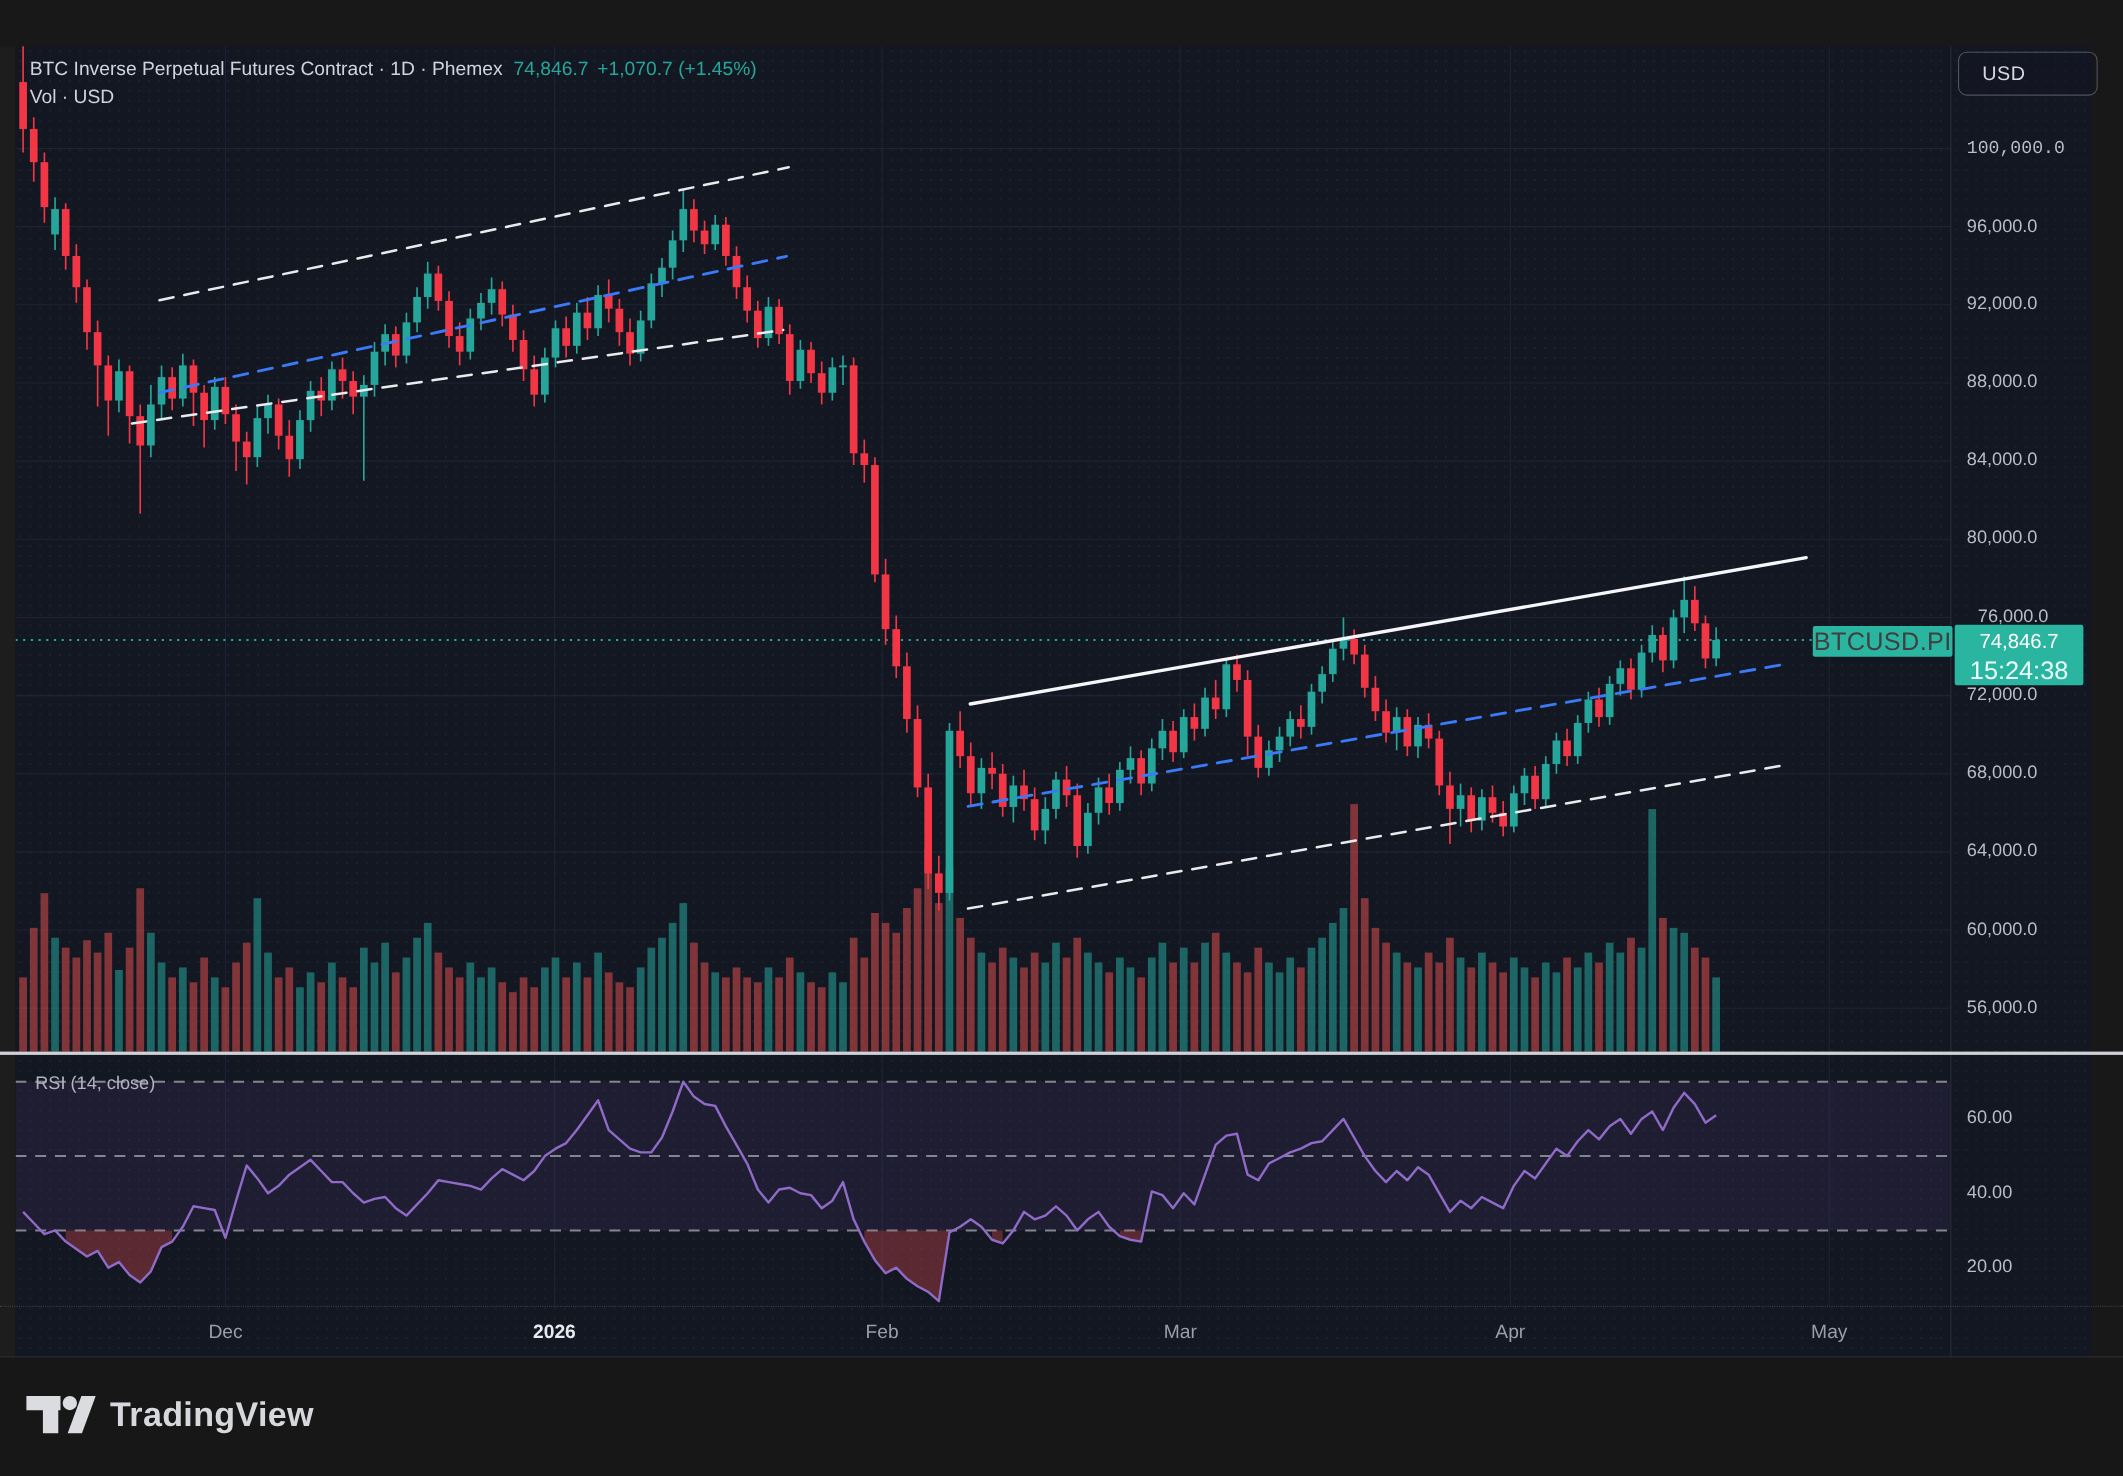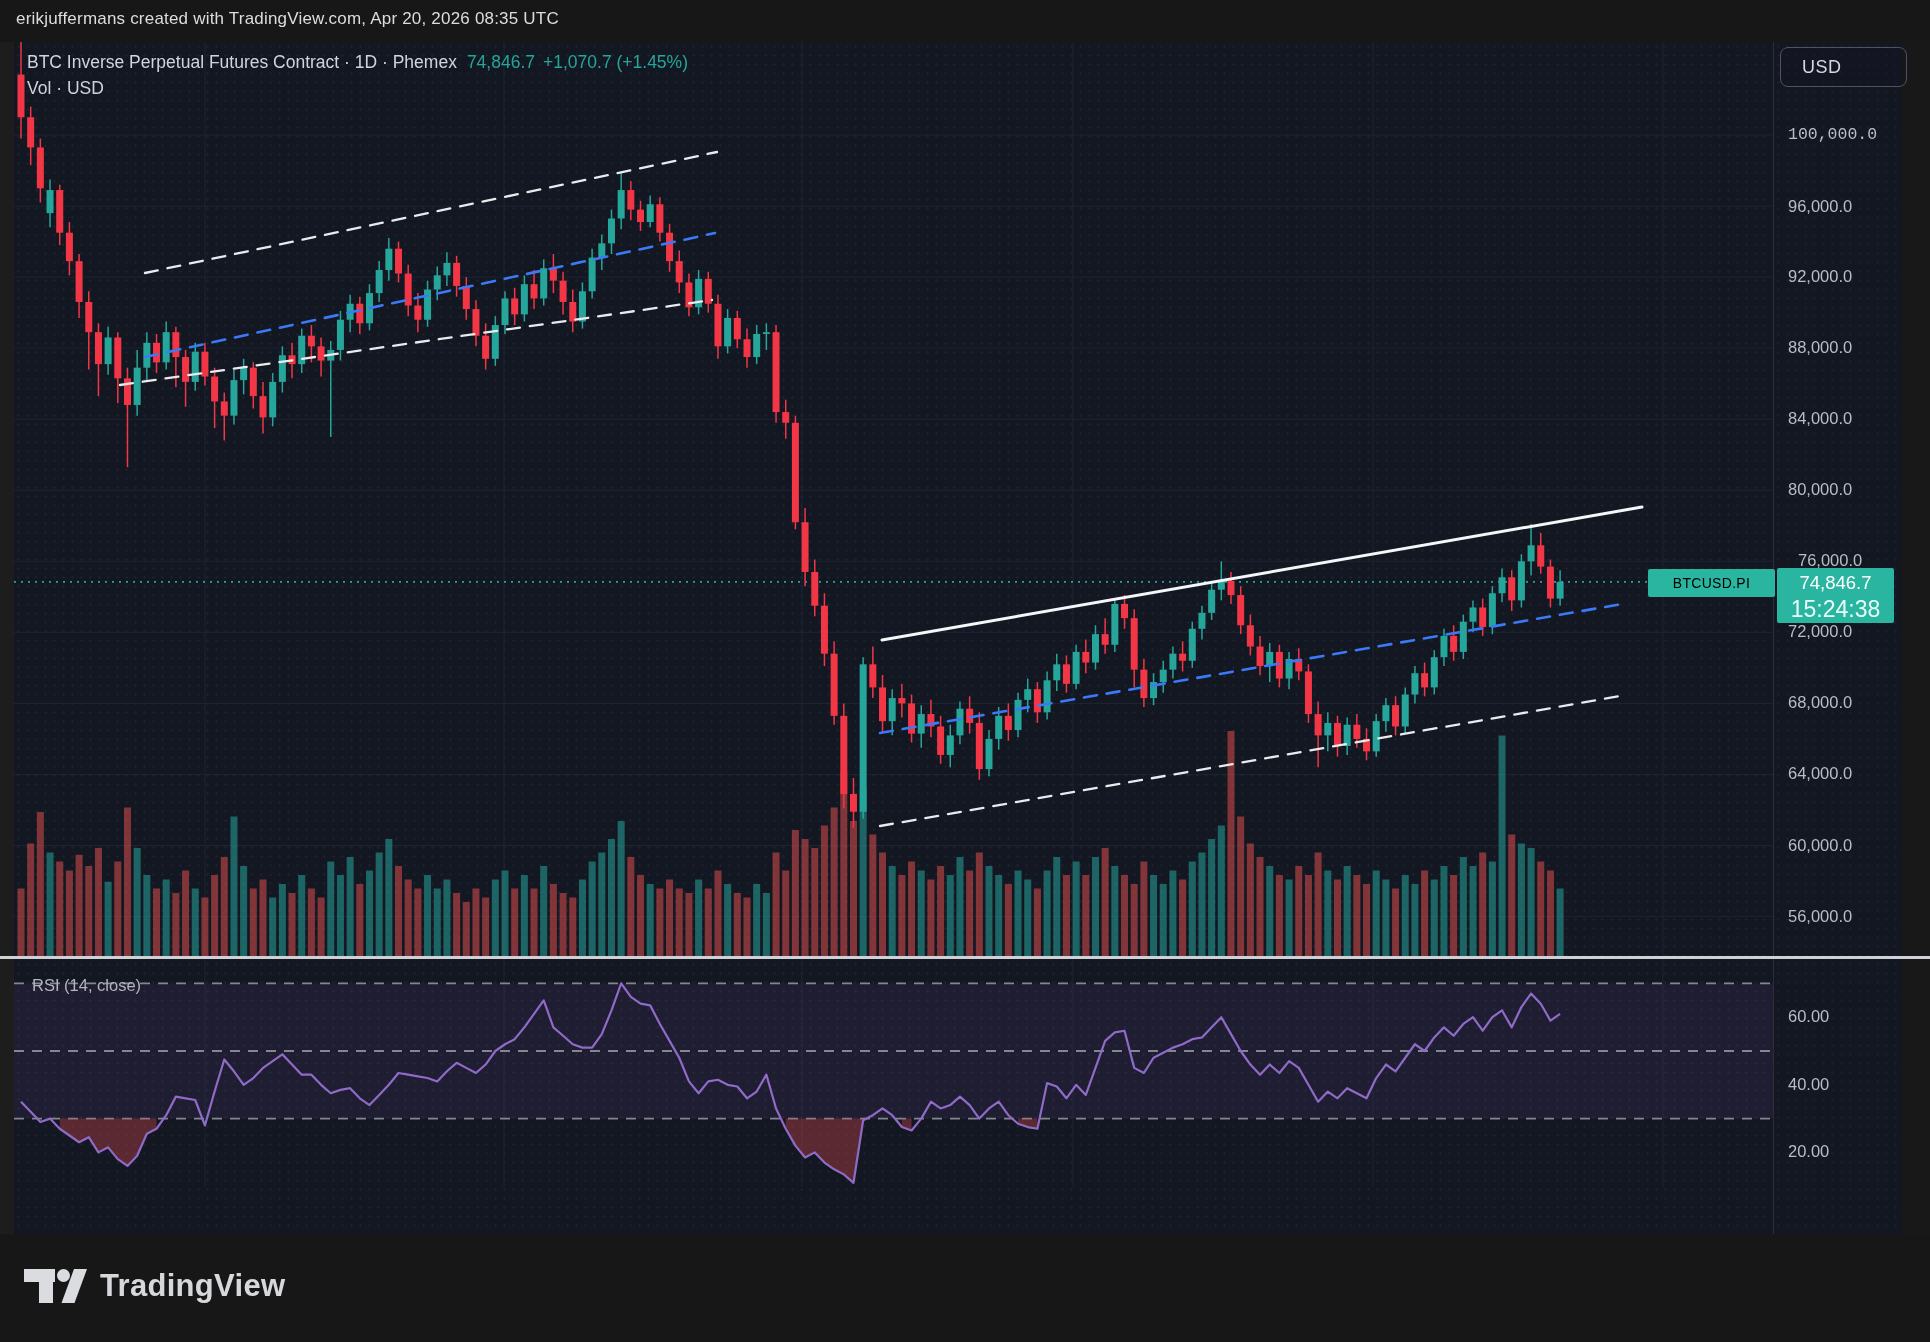--- a/index.html
+++ b/index.html
@@ -22,21 +22,21 @@
   .legend .chg { margin-left:8px; }
   .legend-vol { position:absolute; left:27px; top:78px; z-index:30; font-size:17.5px; color:#cfd2da; }
 
   .usd-btn { position:absolute; left:6px; top:5px; width:127px; height:40px; border:1px solid #50535e; border-radius:8px;
     color:#d6d9e0; font-size:18px; letter-spacing:.5px; display:flex; align-items:center; padding-left:21px; background:rgba(19,23,34,.4); }
 
   .ptick { position:absolute; left:14px; font-size:16.5px; color:#b9bdc5; white-space:nowrap; }
   .rtick { position:absolute; left:14px; font-size:16.5px; color:#b9bdc5; }
 
   .sym-tag { position:absolute; z-index:25; left:1648px; top:569px; width:127px; height:28px; background:#2ab5a1; border-radius:2px;
-    color:#000000; font-size:14px; display:flex; align-items:center; justify-content:center; letter-spacing:.3px; }
+    color:#404040; font-size:23px; display:flex; align-items:center; justify-content:center; letter-spacing:.3px; }
   .price-tag { position:absolute; z-index:25; left:1777px; top:568px; width:117px; height:55px; background:#2ab5a1; border-radius:2px;
     color:#fff; text-align:center; }
   .price-tag .p { font-size:18.5px; padding-top:4px; }
   .price-tag .cd { font-size:23px; padding-top:2px; color:#eafffb; }
 
   .rsi-label { position:absolute; z-index:22; left:32px; top:976px; font-size:16.5px; color:#b2b5be; }
 
   .pane-sep { position:absolute; z-index:20; left:0; top:956px; width:1930px; height:3px; background:#cfd1d6; }
 
   .time-axis { position:absolute; left:0px; top:1187px; width:1930px; height:47px; background:transparent;
@@ -576,23 +576,20 @@
           <line x1="106" y1="343" x2="698" y2="258" stroke="#e8eaed" stroke-width="2.3" stroke-dasharray="13 10" stroke-linecap="round"></line>
           <line x1="868" y1="598" x2="1628" y2="465" stroke="#f4f6f9" stroke-width="3" stroke-dasharray="none" stroke-linecap="round"></line>
           <line x1="866" y1="691" x2="1608" y2="562" stroke="#3b7af7" stroke-width="2.6" stroke-dasharray="13 10" stroke-linecap="round"></line>
           <line x1="866" y1="784" x2="1606" y2="654" stroke="#e8eaed" stroke-width="2.3" stroke-dasharray="13 10" stroke-linecap="round"></line>
         </g>
         <polyline points="7,1059.7 16.68,1069.84 26.36,1079.98 36.04,1076.6 45.72,1086.74 55.400000000000006,1093.5 65.08,1100.26 74.75999999999999,1095.19 84.44,1110.4 94.12,1105.33 103.8,1117.16 113.47999999999999,1123.92 123.16,1113.78 132.84,1091.81 142.51999999999998,1086.74 152.2,1073.22 161.88,1054.63 171.56,1056.32 181.24,1058.01 190.92,1083.36 200.6,1049.56 210.28,1017.45 219.95999999999998,1029.28 229.64,1042.8 239.32,1036.04 249,1025.9 258.68,1019.1400000000001 268.36,1012.3800000000001 278.03999999999996,1022.52 287.71999999999997,1032.66 297.4,1032.66 307.08,1042.8 316.76,1051.25 326.44,1047.87 336.12,1046.18 345.8,1056.32 355.48,1063.08 365.15999999999997,1052.94 374.84,1042.8 384.52,1030.97 394.2,1032.66 403.88,1034.35 413.56,1036.04 423.24,1039.42 432.91999999999996,1029.28 442.59999999999997,1020.8299999999999 452.28,1025.9 461.96,1030.97 471.64,1022.52 481.32,1009 491,1002.24 500.68000000000006,997.1700000000001 510.36,985.3399999999999 520.04,971.82 529.72,958.3 539.4,985.3399999999999 549.0799999999999,993.79 558.76,1002.24 568.4399999999999,1005.6199999999999 578.12,1005.6199999999999 587.8,992.0999999999999 597.48,968.44 607.16,941.4 616.84,954.92 626.52,961.68 636.1999999999999,963.37 645.88,981.96 655.56,998.8599999999999 665.24,1015.76 674.92,1039.42 684.6,1051.25 694.28,1039.42 703.96,1037.73 713.64,1042.8 723.3199999999999,1044.49 733,1056.32 742.68,1049.56 752.36,1032.66 762.04,1066.46 771.72,1086.74 781.4,1103.64 791.0799999999999,1115.47 800.76,1110.4 810.4399999999999,1120.54 820.12,1127.3 829.8,1132.37 839.48,1140.82 849.16,1078.29 858.8399999999999,1073.22 868.52,1066.46 878.1999999999999,1073.22 887.88,1085.05 897.56,1088.43 907.24,1076.6 916.92,1059.7 926.6,1066.46 936.28,1063.08 945.9599999999999,1054.63 955.64,1063.08 965.3199999999999,1076.6 975,1066.46 984.68,1059.7 994.36,1073.22 1004.04,1081.67 1013.72,1085.05 1023.4000000000001,1086.74 1033.08,1041.11 1042.76,1044.49 1052.44,1056.32 1062.12,1042.8 1071.8,1052.94 1081.48,1025.9 1091.1599999999999,998.8599999999999 1100.84,990.4100000000001 1110.52,988.72 1120.2,1025.9 1129.8799999999999,1030.97 1139.56,1015.76 1149.24,1010.69 1158.92,1005.6199999999999 1168.6,1002.24 1178.28,997.1700000000001 1187.96,995.48 1197.6399999999999,985.3399999999999 1207.32,975.2 1217,992.0999999999999 1226.68,1009 1236.36,1022.52 1246.04,1032.66 1255.72,1022.52 1265.3999999999999,1030.97 1275.08,1019.1400000000001 1284.76,1025.9 1294.44,1042.8 1304.12,1059.7 1313.8,1049.56 1323.48,1056.32 1333.1599999999999,1046.18 1342.84,1051.25 1352.52,1056.32 1362.2,1036.04 1371.8799999999999,1022.52 1381.56,1029.28 1391.24,1015.76 1400.92,1002.24 1410.6,1009 1420.28,995.48 1429.96,985.3399999999999 1439.6399999999999,993.79 1449.32,981.96 1459,975.2 1468.68,988.72 1478.36,975.2 1488.04,968.44 1497.72,985.3399999999999 1507.3999999999999,965.06 1517.08,951.54 1526.76,961.68 1536.44,978.58 1546.12,971.82" fill="none" stroke="#8f6bc7" stroke-width="2.2" stroke-linejoin="round"></polyline>
       </svg>
   </div>
   <div class="left-margin"></div>
 
-  <div class="attribution-bar">
-    <span>erikjuffermans created with TradingView.com, Apr 20, 2026 08:35 UTC</span>
-  </div>
 
   <div class="legend">
     <span>BTC Inverse Perpetual Futures Contract · 1D · Phemex</span><span class="vals">74,846.7</span><span class="vals chg">+1,070.7 (+1.45%)</span>
   </div>
   <div class="legend-vol">Vol · USD</div>
 
   <div class="rsi-label">RSI (14, close)</div>
 
   <div class="axis-col">
     <div class="usd-btn">
@@ -620,20 +617,30 @@
   </div>
 
   <div class="pane-sep"></div>
 
   <div class="sym-tag">BTCUSD.PI</div>
   <div class="price-tag">
     <div class="p">74,846.7</div>
     <div class="cd">15:24:38</div>
   </div>
 
+  <div class="time-axis">
+    <div id="time-labels">
+        <div class="tlabel" style="left: 205px;">Dec</div>
+        <div class="tlabel bold" style="left: 504px;">2026</div>
+        <div class="tlabel" style="left: 802px;">Feb</div>
+        <div class="tlabel" style="left: 1073px;">Mar</div>
+        <div class="tlabel" style="left: 1373px;">Apr</div>
+        <div class="tlabel" style="left: 1663px;">May</div>
+      </div>
+  </div>
 
   <div class="bottom-bar">
     <div class="tv-logo">
       <svg width="66" height="46" viewBox="0 0 66 46">
         <path d="M2 6 H33 V19 H31 V40 H17 V19 H2 Z" fill="#dadcdf"></path>
         <circle cx="41.5" cy="12.5" r="6.5" fill="#dadcdf"></circle>
         <path d="M52 6 L65 6 L52.5 40 L39.5 40 Z" fill="#dadcdf"></path>
       </svg>
       <span class="word">TradingView</span>
     </div>

